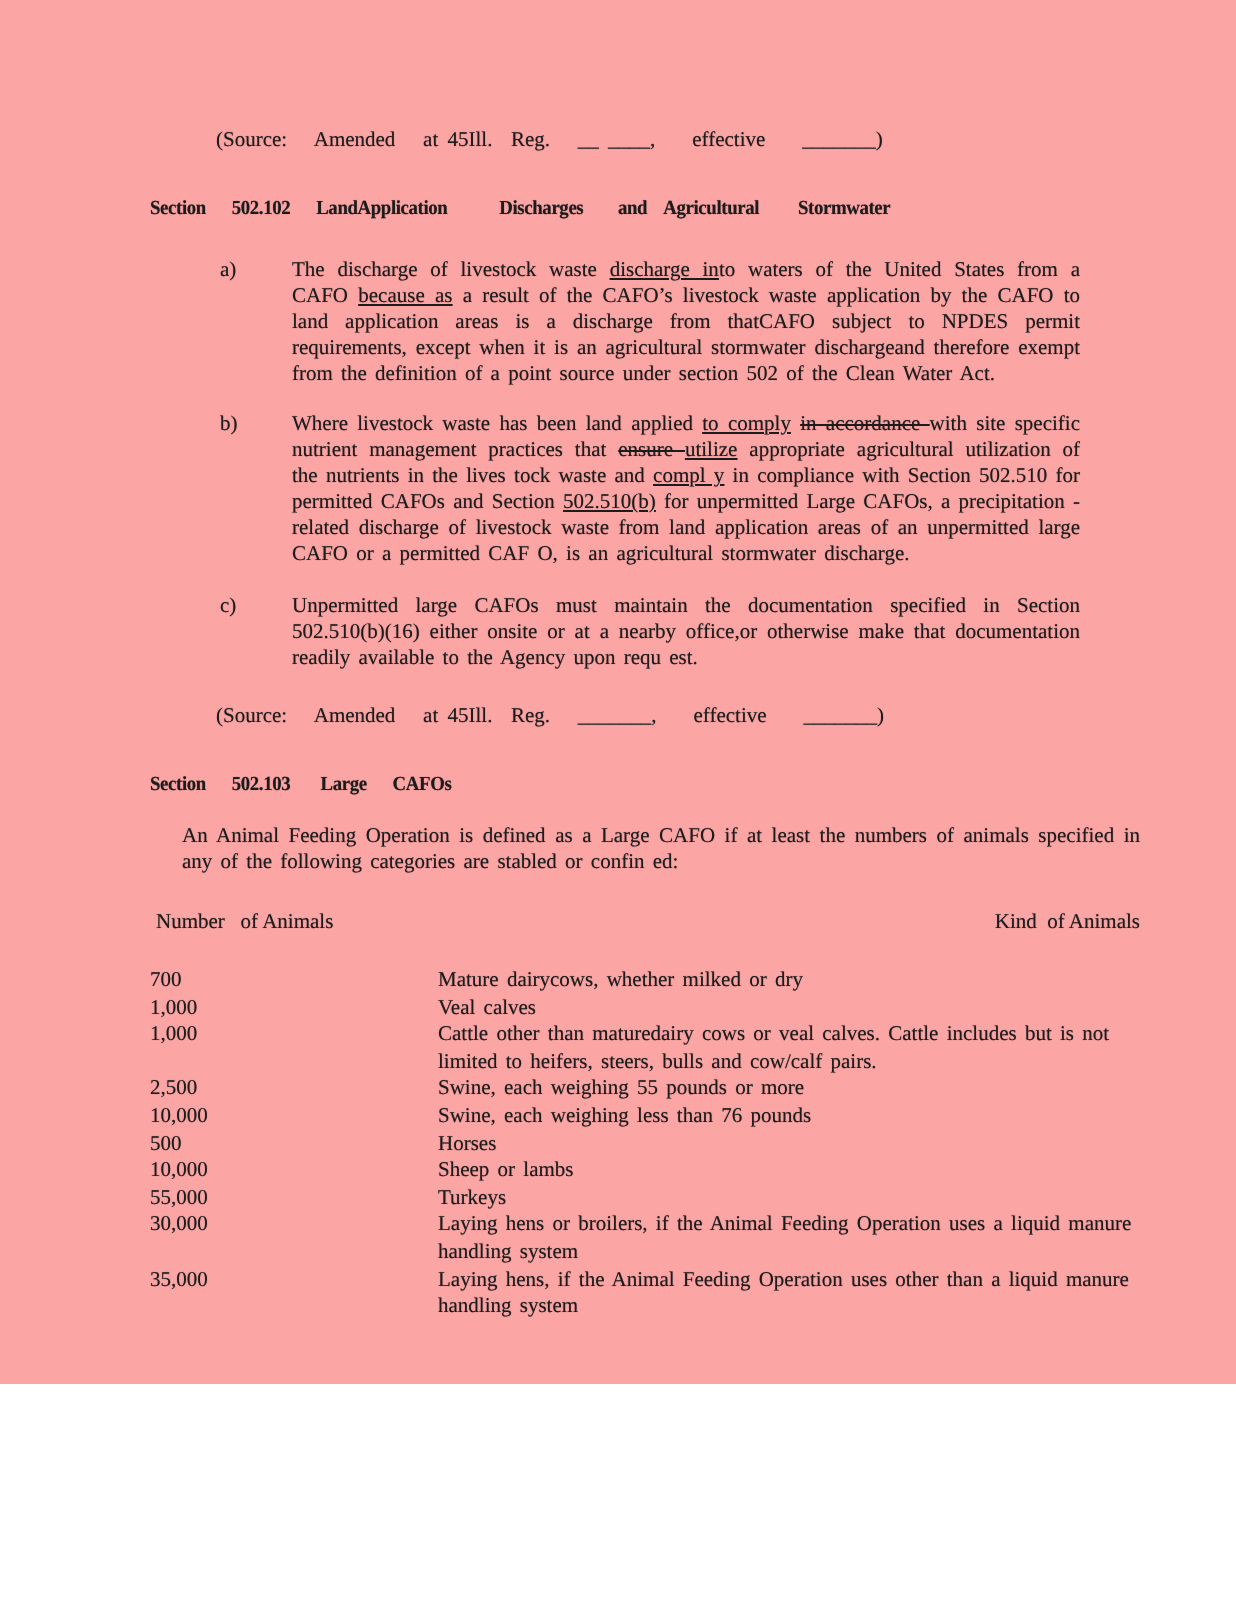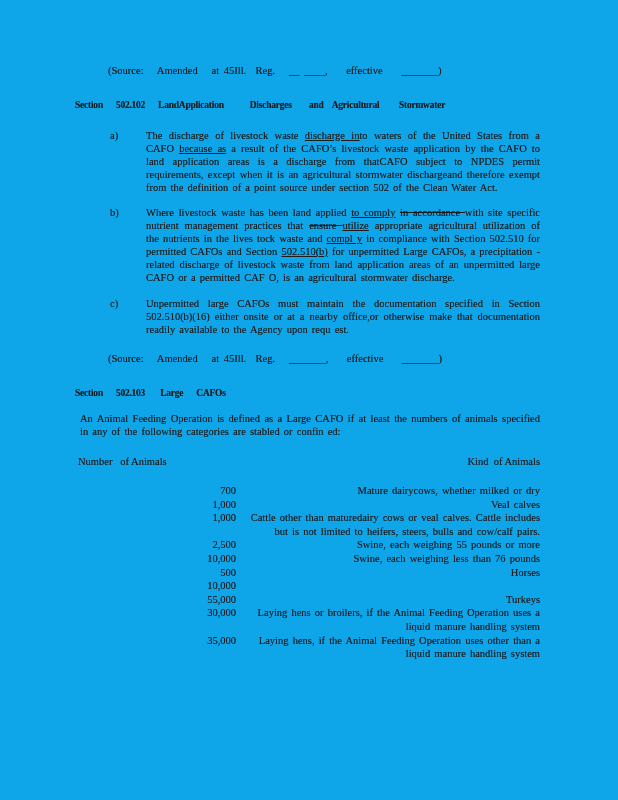--- a/index.html
+++ b/index.html
@@ -1,22 +1,22 @@
 <!DOCTYPE html>
 <html><head>
 <meta charset="utf-8">
 <style>
   html, body { margin: 0; padding: 0; background: #ffffff; }
   .page {
     position: relative;
     width: 618px;
-    height: 800px;
+    height: 692px;
     box-sizing: border-box;
-    padding: 64px 78px 0 75px;
-    background: #0ea5e9;
+    padding: 64px 48px 0 75px;
+    background: #fca5a5;
     font-family: "Liberation Serif", "DejaVu Serif", serif;
     font-size: 10.5px;
     line-height: 13px;
     color: #1c1c1c;
     text-shadow: 0 0 0.5px rgba(30,30,30,0.55);
     overflow: hidden;
   }
   .src {
     margin: 0 0 0 33px;
     white-space: pre-wrap;
@@ -33,28 +33,28 @@
     transform-origin: left center;
   }
   .para { display: flex; margin-top: 18px; }
   .para.b { margin-top: 12px; }
   .para.c { margin-top: 13px; }
   .para-label { flex: none; width: 36px; margin-left: 35px; }
   .para-text { width: 394px; text-align: justify; word-spacing: 1.5px; }
   .ins { text-decoration: underline; }
   .del { text-decoration: line-through; }
   .intro {
-    margin: 13px 0 0 5px;
+    margin: 13px 0 0 16px;
     text-align: justify;
     word-spacing: 1.5px;
   }
   .tbl { margin-top: 17px; }
   .tbl-head { display: flex; margin-left: 3px; white-space: pre-wrap; justify-content: space-between; }
   .tbl-head .c1 { flex: none; width: 144px; }
-  .tbl-rows { margin-top: 16px; margin-left: 17px; text-align: right; }
+  .tbl-rows { margin-top: 16px; margin-left: 0; }
   .trow { display: flex; line-height: 13.6px; }
   .trow .c1 { flex: none; width: 144px; }
   .trow .c2 { flex: 1; word-spacing: 1.5px; }
 </style>
 </head>
 <body>
 
 <div class="page">
 
   <p class="src">(Source:   Amended   at 45Ill.  Reg.   __ ____,    effective    _______)</p>
@@ -107,20 +107,21 @@
         <div class="trow">
           <span class="c1">10,000</span>
           <span class="c2">Swine, each weighing less than 76 pounds</span>
         </div>
         <div class="trow">
           <span class="c1">500</span>
           <span class="c2">Horses</span>
         </div>
         <div class="trow">
           <span class="c1">10,000</span>
+          <span class="c2">Sheep or lambs</span>
         </div>
         <div class="trow">
           <span class="c1">55,000</span>
           <span class="c2">Turkeys</span>
         </div>
         <div class="trow">
           <span class="c1">30,000</span>
           <span class="c2">Laying hens or broilers, if the Animal Feeding Operation uses a liquid manure handling system</span>
         </div>
         <div class="trow">

